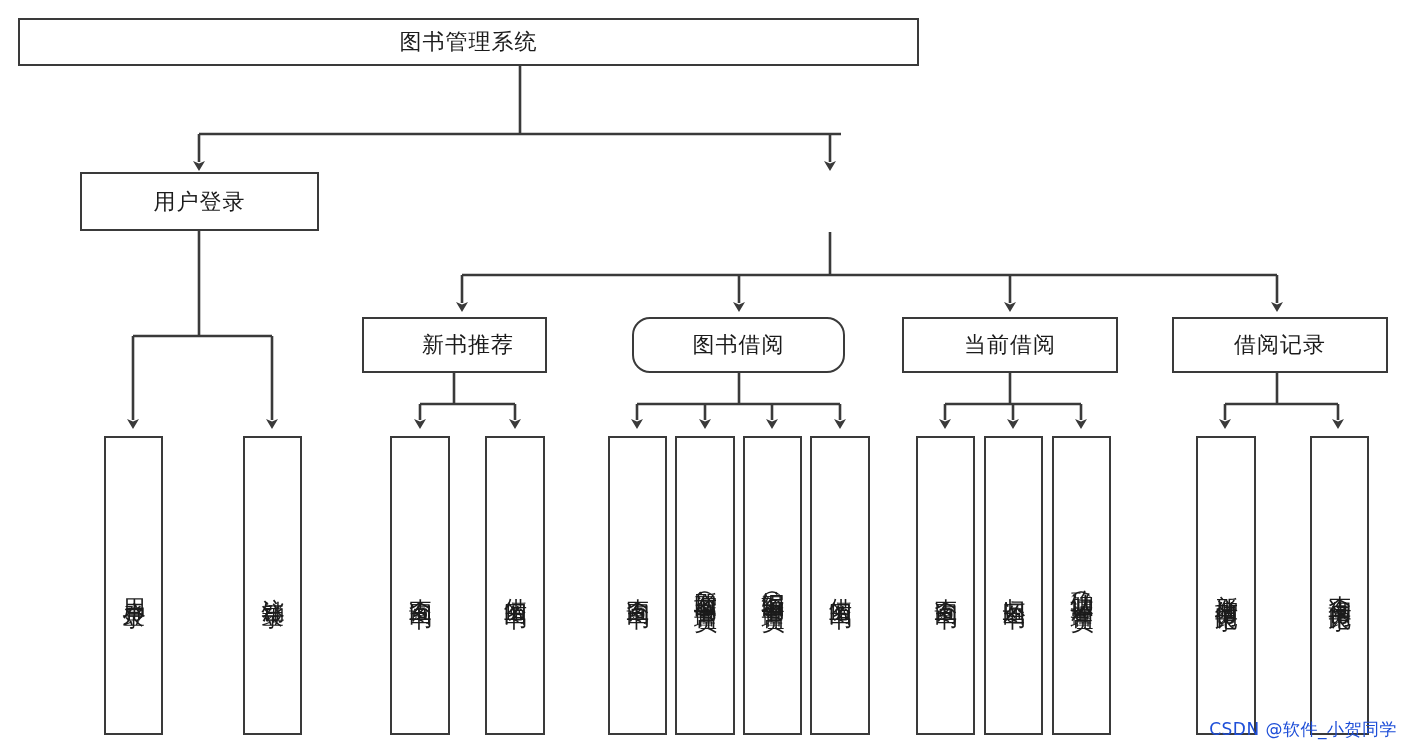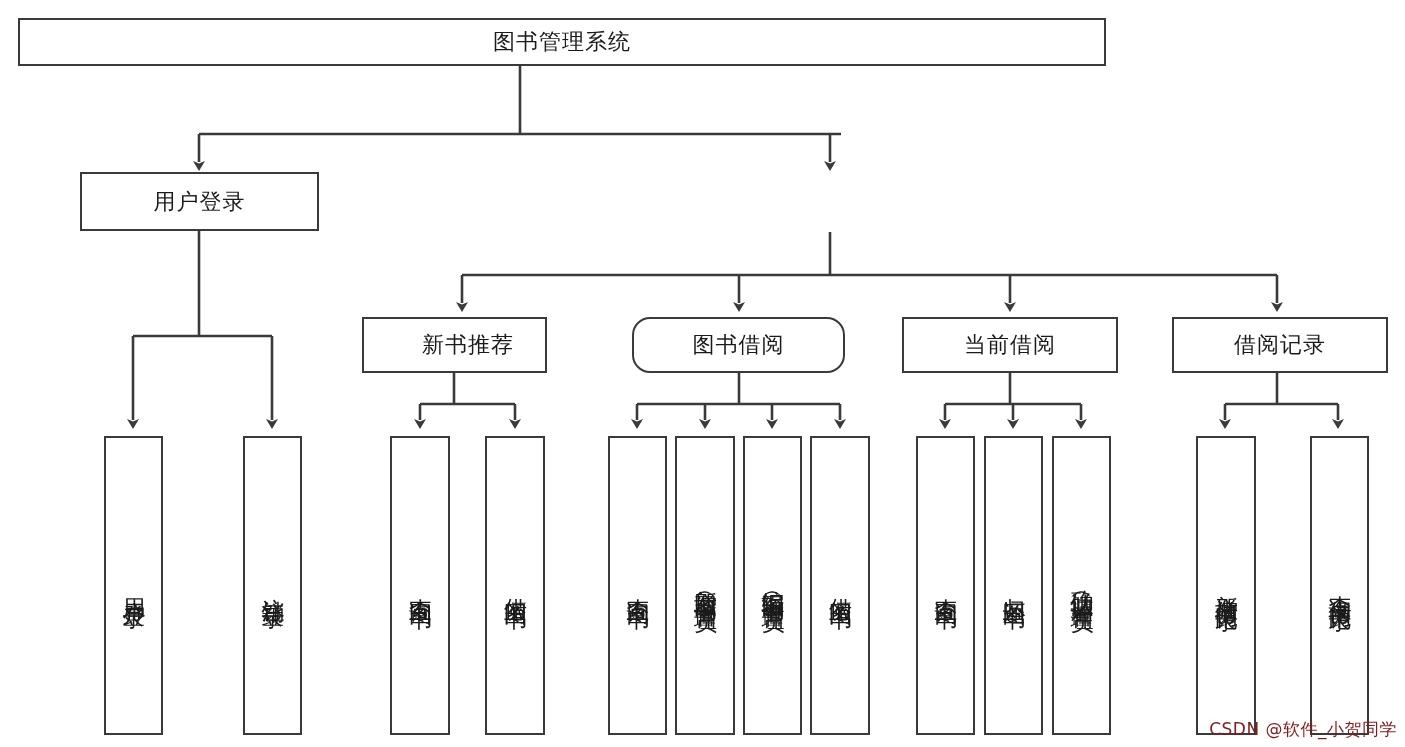--- a/index.html
+++ b/index.html
@@ -55,21 +55,21 @@
   }
   .node .label {
     display: block;
     text-align: center;
   }
   #watermark {
     position: absolute;
     right: 8px;
     bottom: 6px;
     font-size: 17px;
-    color: #7f1d1d;
+    color: #1d4ed8;
     letter-spacing: 0.5px;
     white-space: nowrap;
   }
 </style>
 </head>
 <body>
 
 <div id="diagram">
 
   <svg id="connectors" viewBox="0 0 1405 747" xmlns="http://www.w3.org/2000/svg">
@@ -115,21 +115,21 @@
       <path d="M1013,404 L1013,420" marker-end="url(#arrow)"></path>
       <path d="M1081,404 L1081,420" marker-end="url(#arrow)"></path>
 
       <path d="M1277,373 L1277,404"></path>
       <path d="M1225,404 L1338,404"></path>
       <path d="M1225,404 L1225,420" marker-end="url(#arrow)"></path>
       <path d="M1338,404 L1338,420" marker-end="url(#arrow)"></path>
     </g>
   </svg>
 
-  <div class="node horiz" style="left:18px; top:18px; width:1088px; height:48px;">
+  <div class="node horiz" style="left:18px; top:18px; width:901px; height:48px;">
     <span class="label">图书管理系统</span>
   </div>
 
   <div class="node horiz" style="left:80px; top:172px; width:239px; height:59px;">
     <span class="label">用户登录</span>
   </div>
 
   <div class="node horiz" style="left:362px; top:317px; width:185px; height:56px;padding-left:27px;">
     <span class="label">新书推荐</span>
   </div>

